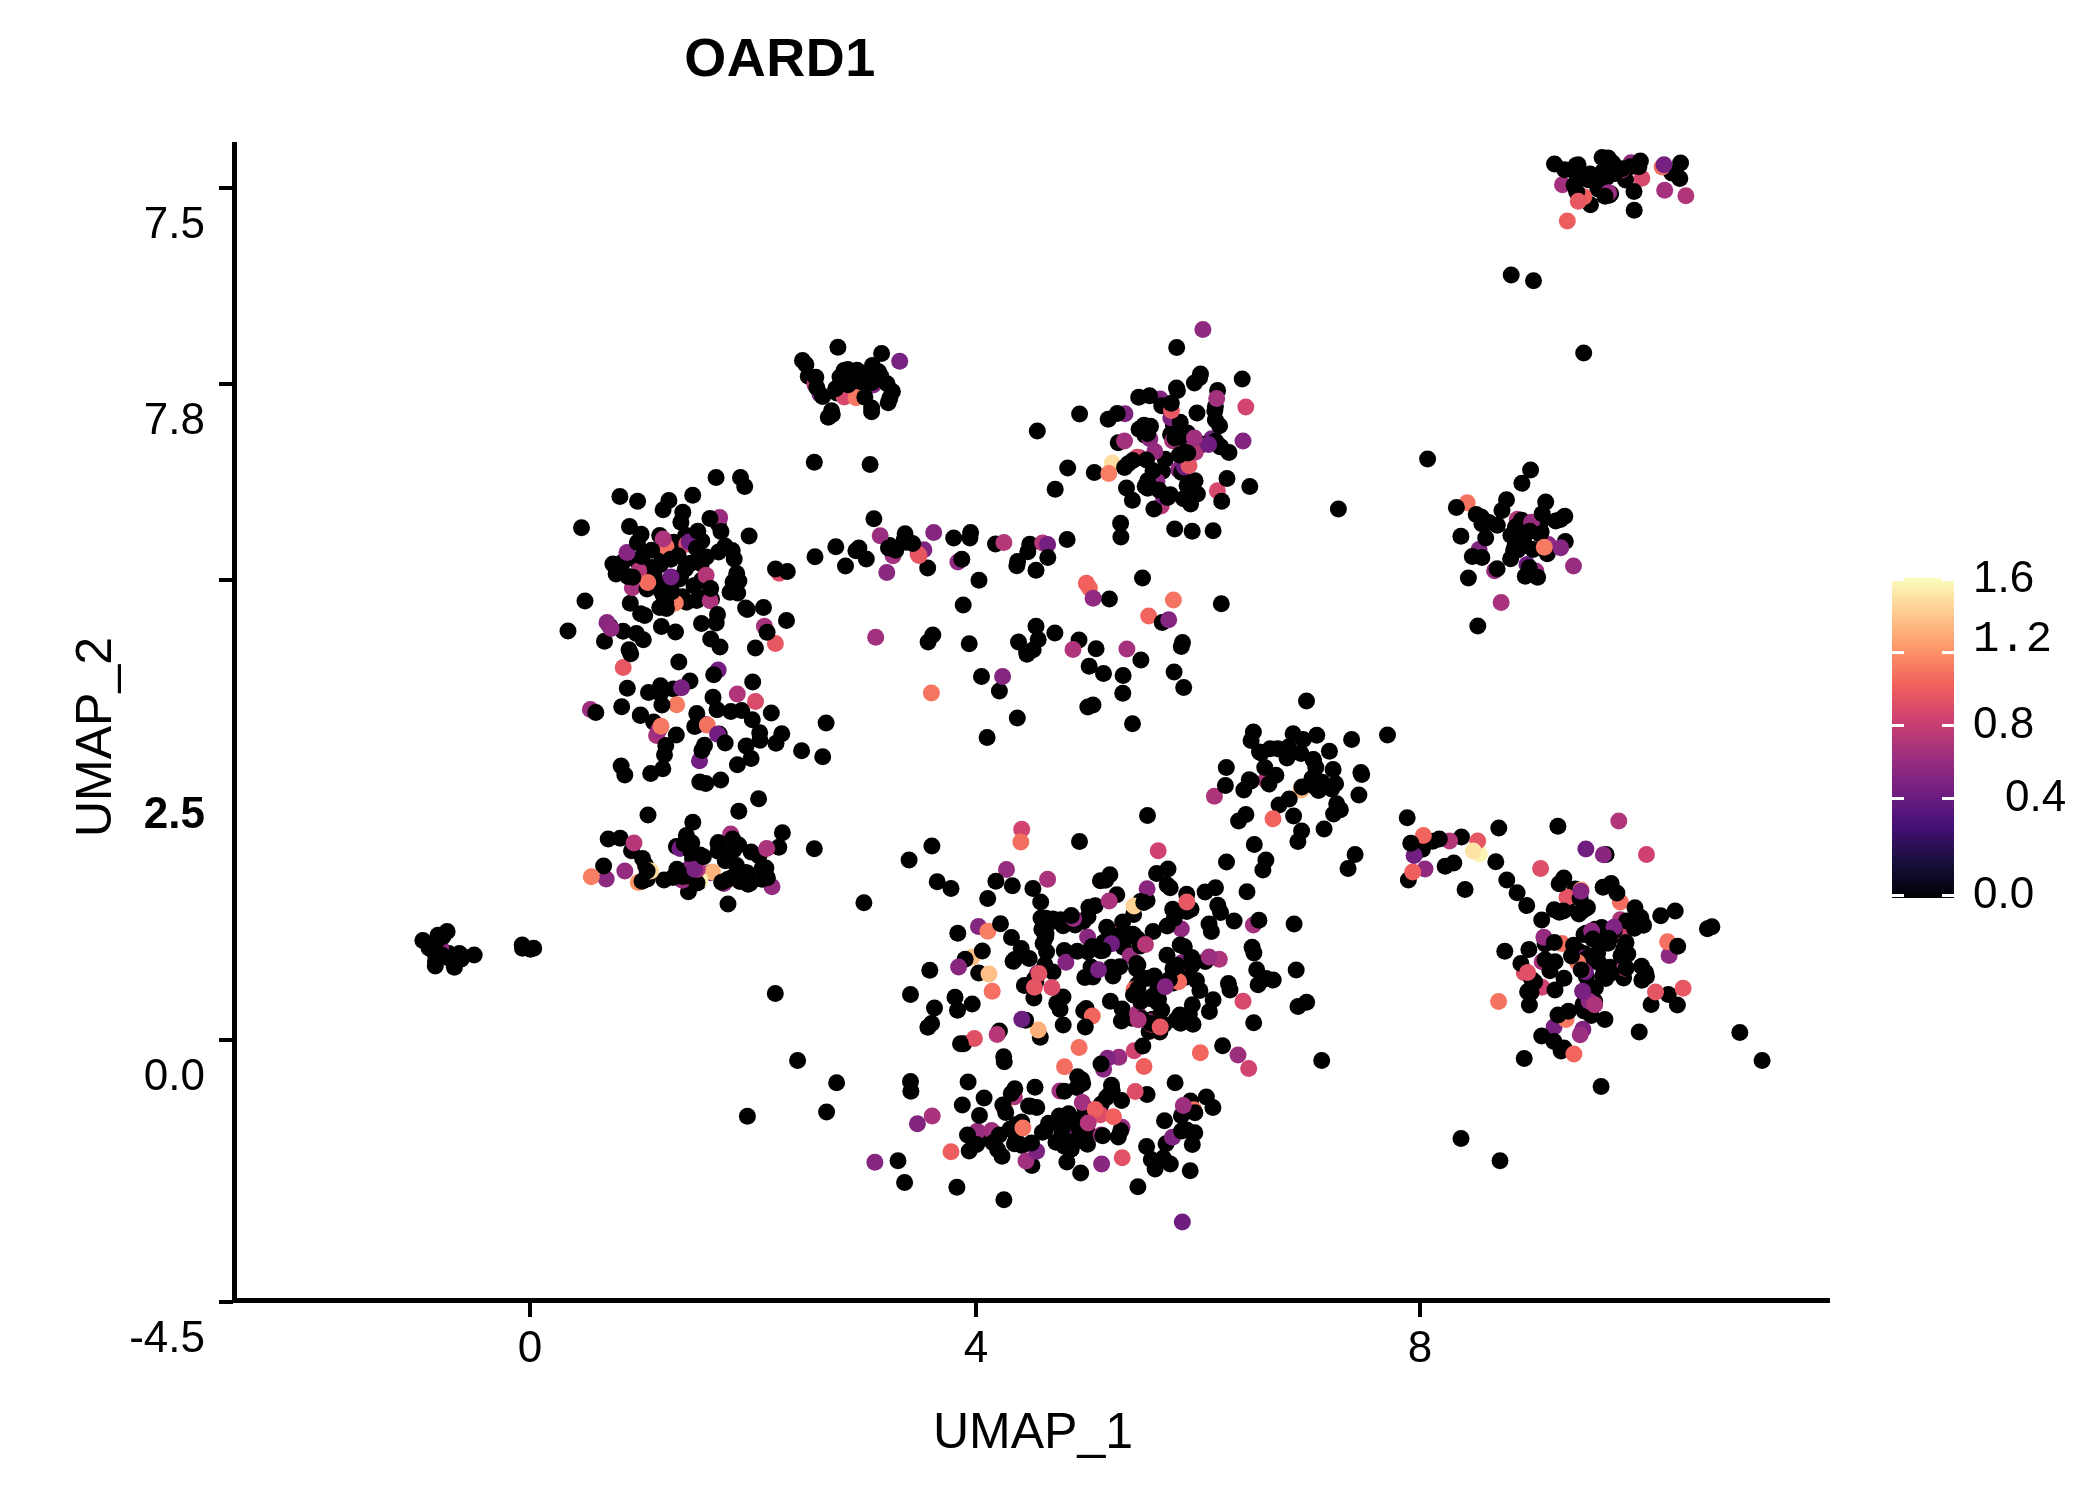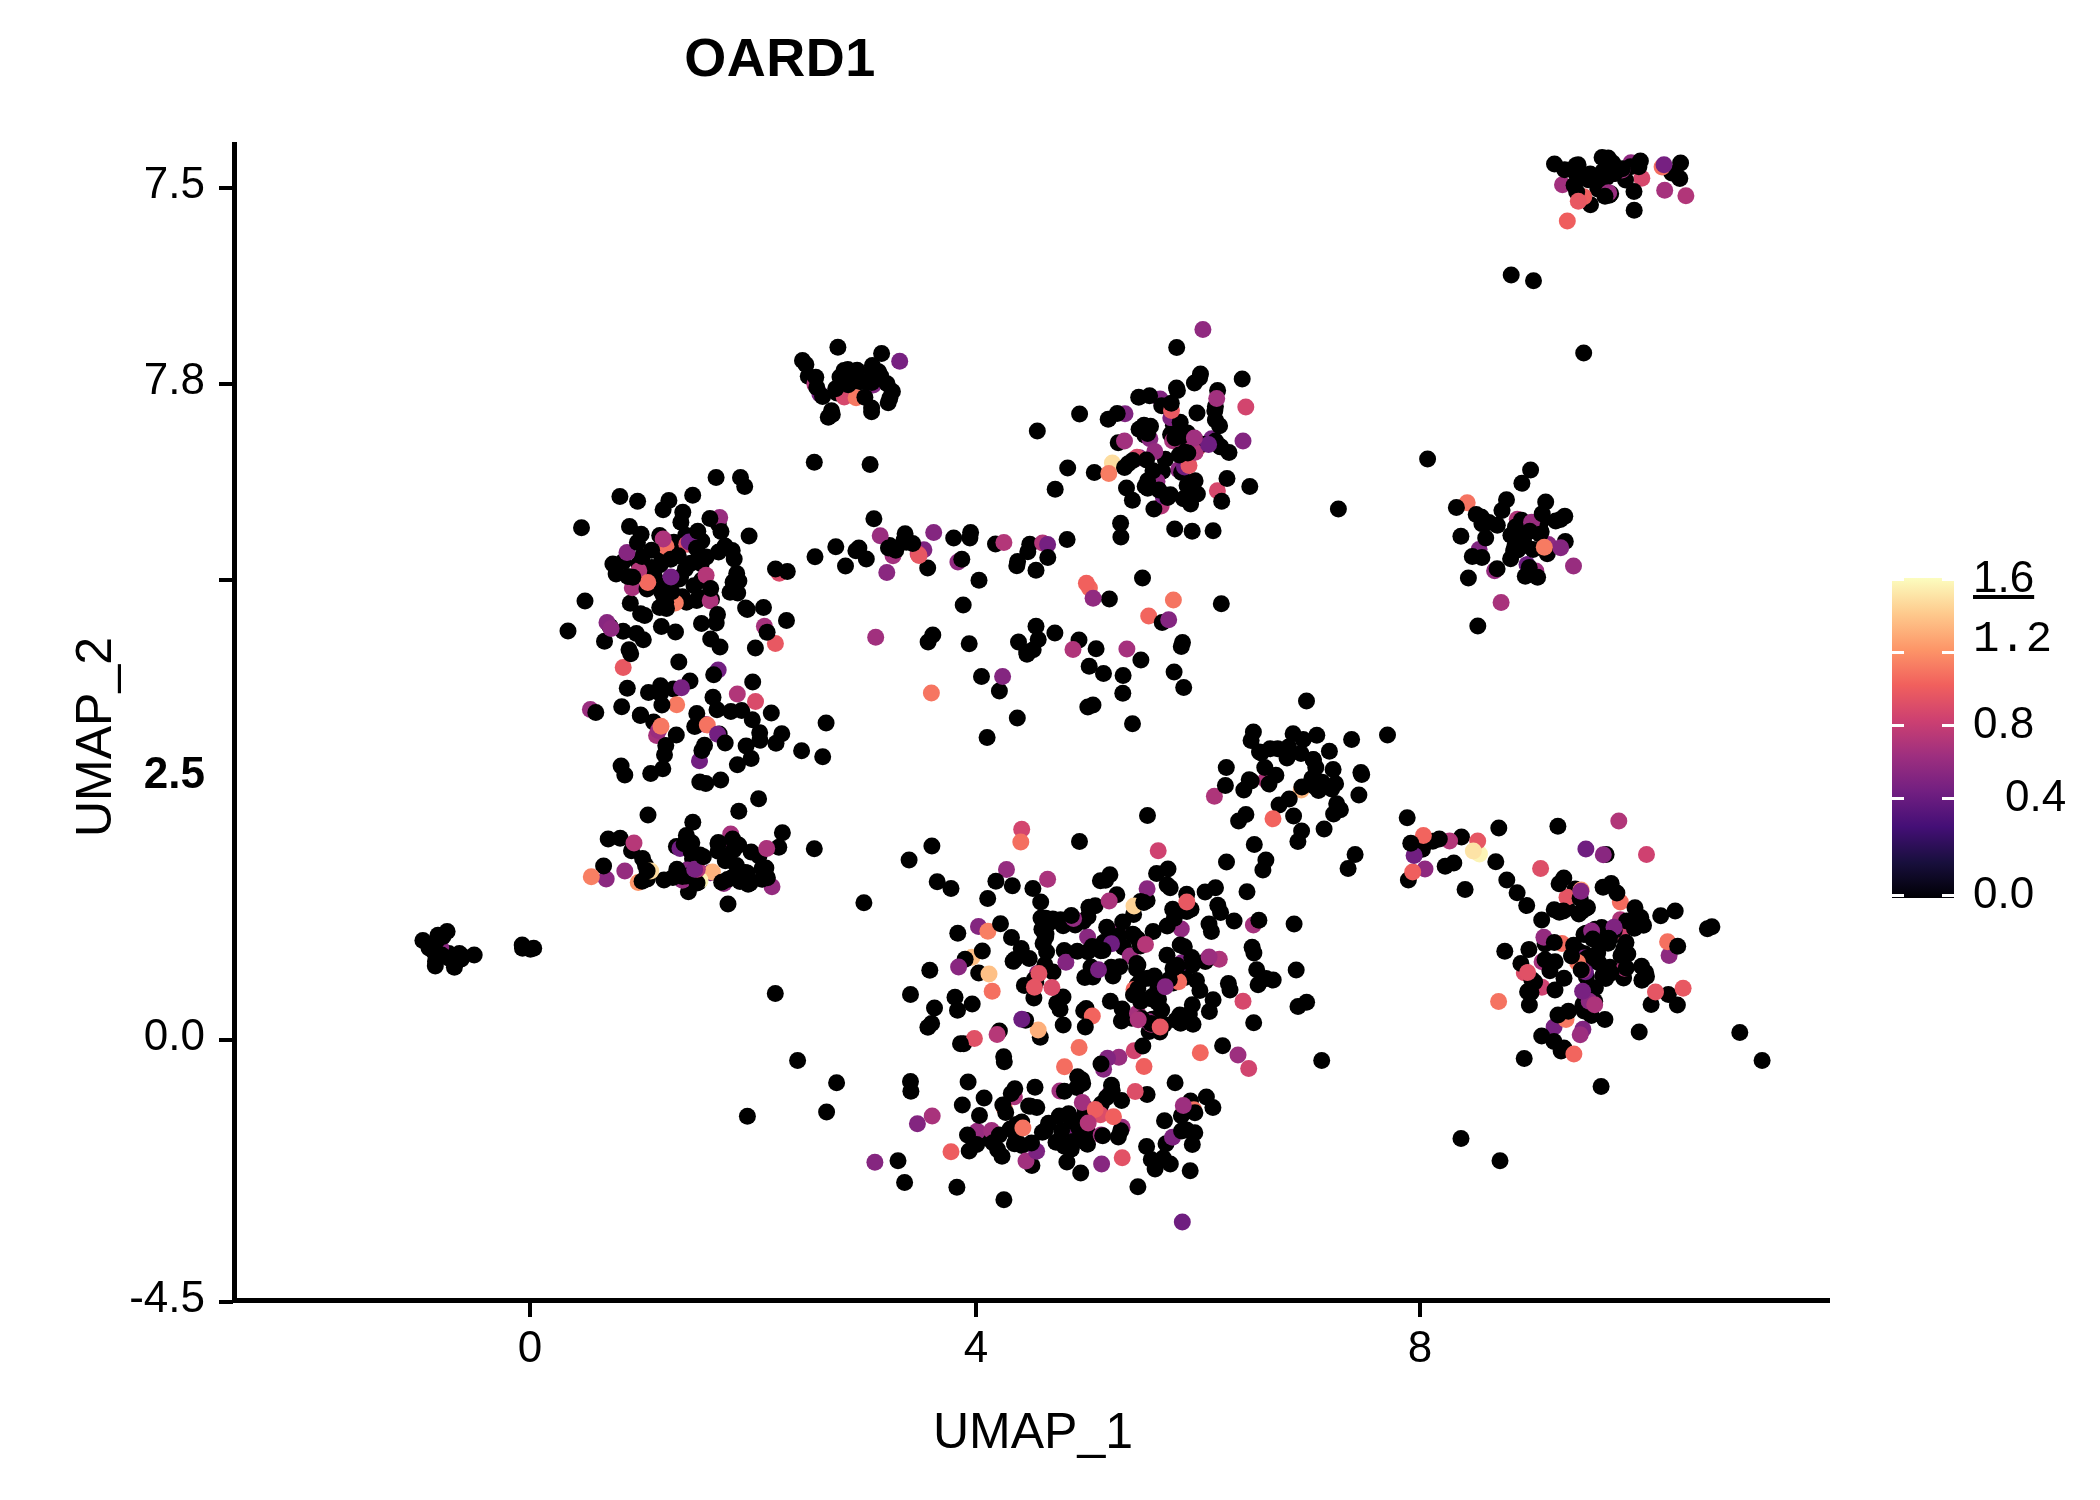--- a/index.html
+++ b/index.html
@@ -60,20 +60,21 @@
     top: 1303px;
   }
 
   .y-tick-label {
     position: absolute;
     text-align: right;
     width: 200px;
     left: 5px;
     font-size: 44px;
     color: #000000;
+    margin-top: 40px;
   }
   .x-tick-label {
     position: absolute;
     text-align: center;
     width: 120px;
     top: 1322px;
     font-size: 44px;
     color: #000000;
   }
 
@@ -1413,20 +1414,20 @@
     <div class="legend-tick legend-tick-right" style="top:18px;"></div>
     <div class="legend-tick legend-tick-left" style="top:91px;"></div>
     <div class="legend-tick legend-tick-right" style="top:91px;"></div>
     <div class="legend-tick legend-tick-left" style="top:164px;"></div>
     <div class="legend-tick legend-tick-right" style="top:164px;"></div>
     <div class="legend-tick legend-tick-left" style="top:237px;"></div>
     <div class="legend-tick legend-tick-right" style="top:237px;"></div>
     <div class="legend-tick legend-tick-left" style="top:334px;"></div>
     <div class="legend-tick legend-tick-right" style="top:334px;"></div>
 
-    <div class="legend-label" style="top:-8px;text-decoration:underline;">1.6</div>
+    <div class="legend-label" style="top:-8px;">1.6</div>
     <div class="legend-label" style="top:54px;font-family:Liberation Mono, monospace;">1.2</div>
     <div class="legend-label" style="top:138px;text-align:right;">0.8</div>
     <div class="legend-label" style="top:211px;margin-left:32px;">0.4</div>
     <div class="legend-label" style="top:308px;">0.0</div>
   </div>
 
 </div>
 
 </body></html>

